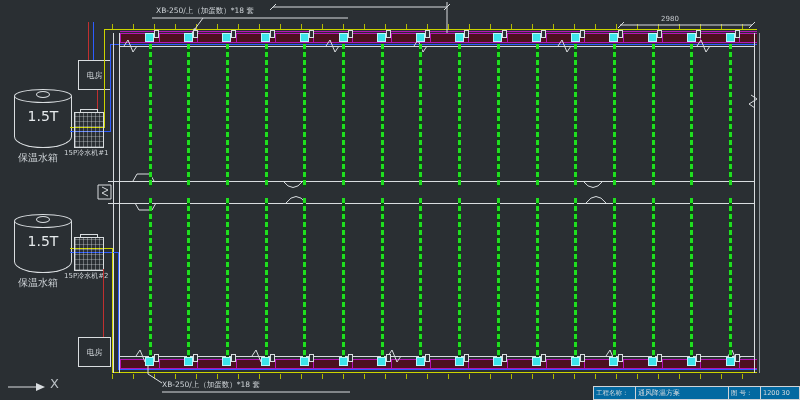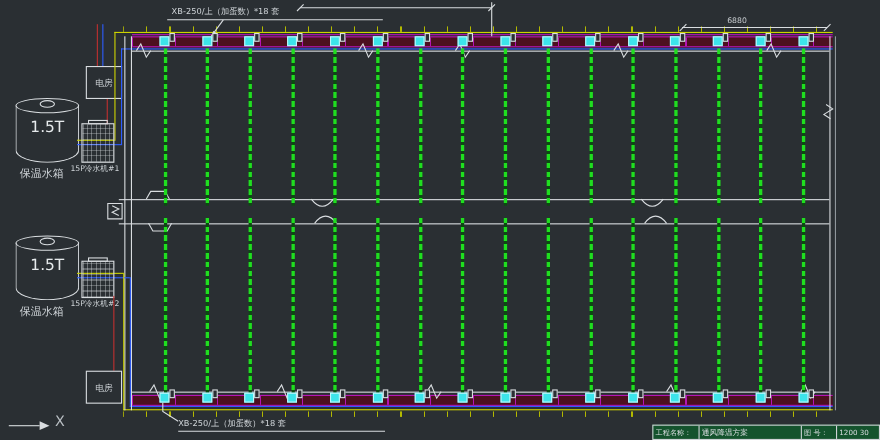--- a/index.html
+++ b/index.html
@@ -21,21 +21,21 @@
   .vent{position:absolute;width:9px;height:9px;background:#3ce4ea;border:1px solid #bff6fa;box-sizing:border-box;}
   .flag{position:absolute;width:5px;height:8px;border:1px solid #d9dde0;background:#2a2f33;box-sizing:border-box;}
   .box{position:absolute;border:1px solid #d9dde0;box-sizing:border-box;display:flex;align-items:center;justify-content:center;}
   .tank-top{position:absolute;border:1px solid #d9dde0;border-radius:50%;box-sizing:border-box;}
   .tank-cap{position:absolute;border:1px solid #d9dde0;border-radius:50%;box-sizing:border-box;}
   .tank-body{position:absolute;border:1px solid #d9dde0;border-top:none;box-sizing:border-box;
              border-radius:0 0 50% 50% / 0 0 22% 22%;}
   .chiller{position:absolute;border:1px solid #d9dde0;box-sizing:border-box;
            background:repeating-linear-gradient(90deg,rgba(230,235,238,.35) 0 1px,transparent 1px 4px),
                       repeating-linear-gradient(0deg,rgba(230,235,238,.30) 0 1px,transparent 1px 5px);}
-  .tb{position:absolute;border:1px solid #cfd3d7;display:flex;box-sizing:border-box;background:#14532d;}
+  .tb{position:absolute;border:1px solid #cfd3d7;display:flex;box-sizing:border-box;background:#0369a1;}
   .tb .cell{border-right:1px solid #cfd3d7;display:flex;align-items:center;padding:0 2px;
             font-size:6.5px;color:#d9dde0;box-sizing:border-box;overflow:hidden;}
   .tb .cell:last-child{border-right:none;}
   svg{position:absolute;left:0;top:0;pointer-events:none;}
 </style>
 </head>
 <body>
 
 <div id="stage">
 
@@ -97,21 +97,21 @@
   <div class="chiller" style="left:74px;top:237px;width:30px;height:34px;"></div>
   <div class="txt" style="left:64px;top:271px;font-size:7px;">15P冷水机#2</div>
 
   <div class="l rline" style="left:103px;top:269px;width:1px;height:68px;"></div>
   <div class="box" style="left:78px;top:337px;width:33px;height:30px;">
     <span class="txt" style="position:static;font-size:8px;">电房</span>
   </div>
 
   <div class="txt" style="left:156px;top:6px;font-size:7.5px;">XB-250/上（加蛋数）*18 套</div>
   <div class="txt" style="left:162px;top:380px;font-size:7.5px;">XB-250/上（加蛋数）*18 套</div>
-  <div class="txt" style="left:640px;top:15px;width:60px;text-align:center;font-size:7px;color:#c4c9cd;">6880</div>
+  <div class="txt" style="left:640px;top:15px;width:60px;text-align:center;font-size:7px;color:#c4c9cd;">2980</div>
   <div class="txt" style="left:50px;top:376px;font-size:13px;color:#b9bfc4;">X</div>
 
   <div class="tb" style="left:593px;top:386px;width:207px;height:14px;">
     <div class="cell" style="width:42px;">工程名称：</div>
     <div class="cell" style="width:93px;font-size:7px;">通风降温方案</div>
     <div class="cell" style="width:32px;">图 号：</div>
     <div class="cell" style="flex:1;">1200 30</div>
   </div>
 
   <svg width="800" height="400">

